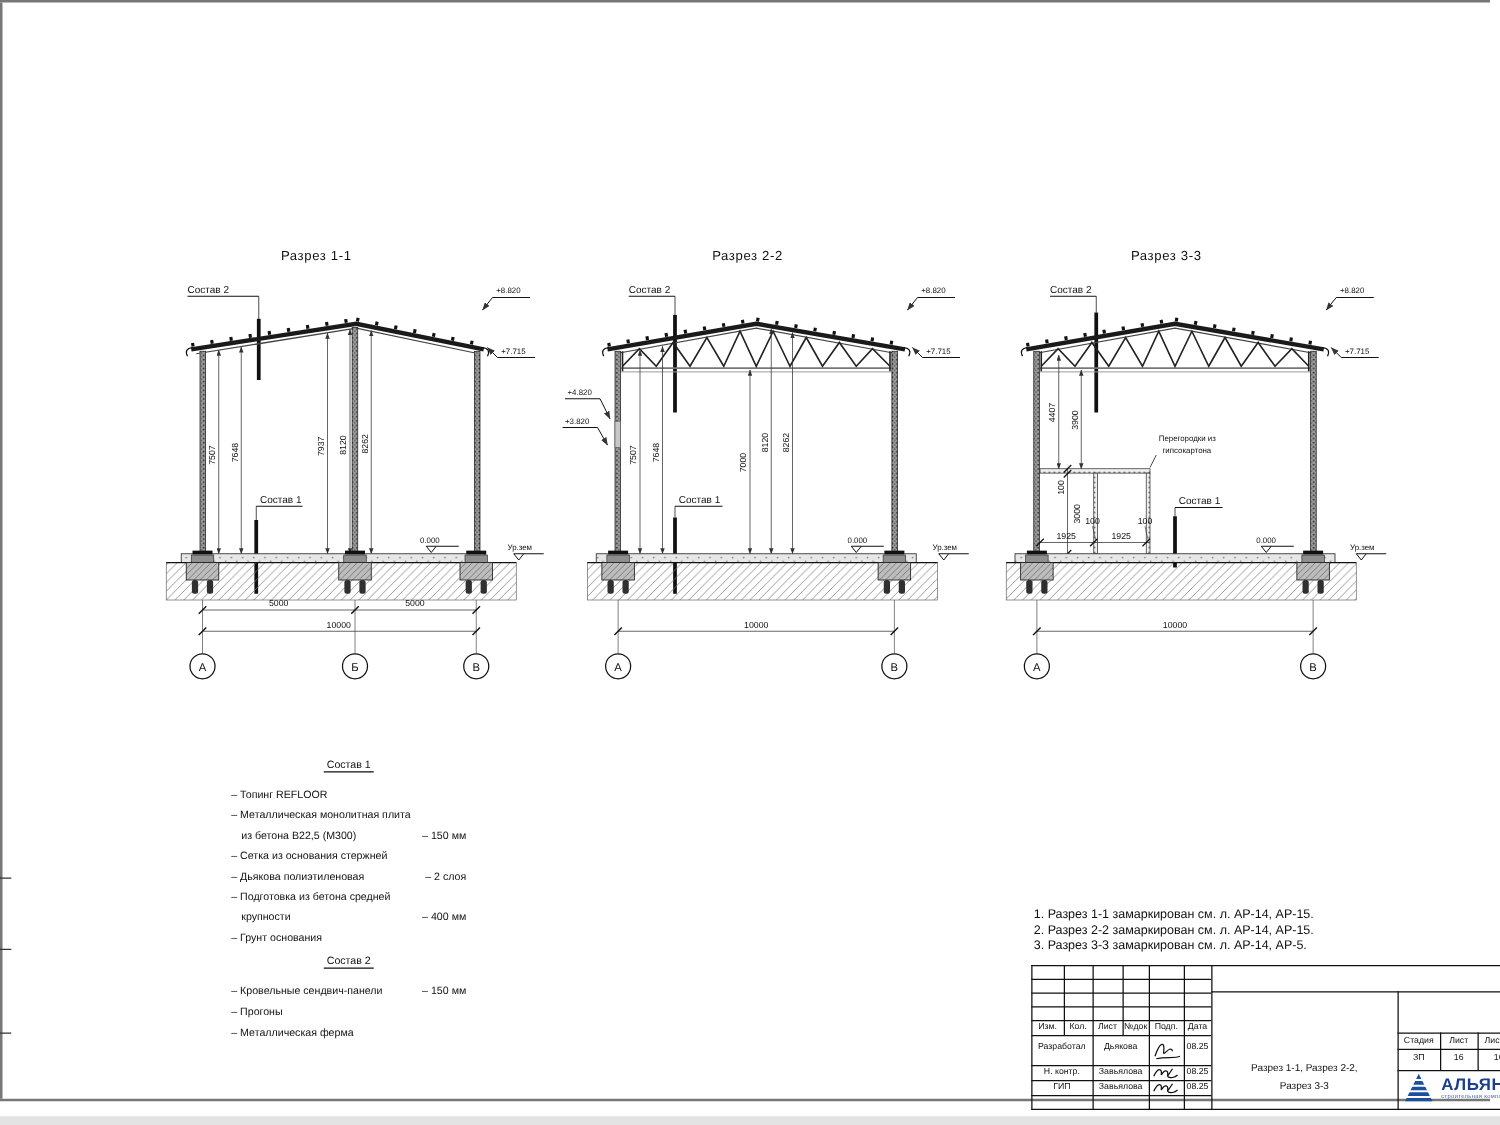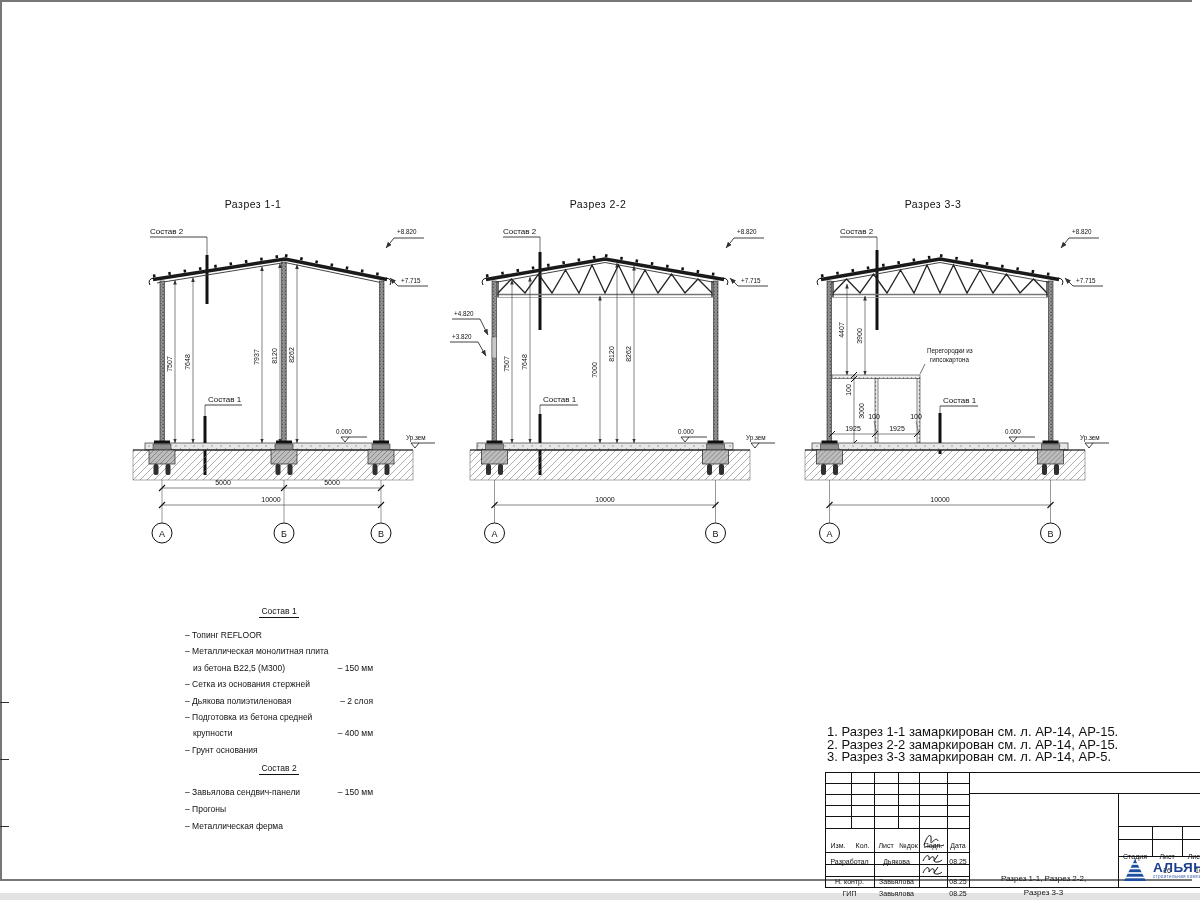--- a/index.html
+++ b/index.html
@@ -20,26 +20,26 @@
   .sec{position:absolute;top:192px;}
   
   .notes{position:absolute;left:185px;top:604px;width:188px;font-size:8.5px;line-height:16.4px;}
   .notes .hd{text-align:center;line-height:14px;margin-bottom:9px;}
   .notes .hd span{border-bottom:1px solid #111;padding:0 2px 1px;}
   .notes .r{display:flex;justify-content:space-between;}
   .notes .ind{padding-left:8px;}
   .notes .hd2{margin-top:3px;}
   .s2rows .r{line-height:17px;}
   
-  .refnotes{position:absolute;left:827px;top:726px;font-size:13px;line-height:12.6px;}
+  .refnotes{position:absolute;left:827px;top:726px;font-size:10px;line-height:12.6px;}
   
   .tb{position:absolute;left:825px;top:772px;width:460px;height:116px;font-size:7px;}
   .tb .v{position:absolute;width:1px;background:#111;}
   .tb .h{position:absolute;height:1px;background:#111;}
-  .tb .tx{position:absolute;text-align:center;white-space:nowrap;margin-top:24px;}
+  .tb .tx{position:absolute;text-align:center;white-space:nowrap;}
   .tb .name-cell{font-size:8px;line-height:13px;}
   .logo-wrap{position:absolute;left:298px;top:86px;display:flex;align-items:center;}
   .logo-name{font-size:13.5px;font-weight:bold;color:#1b3e8f;letter-spacing:0.5px;line-height:13px;}
   .logo-sub{font-size:4.6px;color:#3e63b0;letter-spacing:0.3px;}
 </style>
 </head>
 <body>
 
 <div class="sheet">
   <div class="frame-top"></div>
@@ -444,21 +444,21 @@
     <div class="r ind">
         <span>крупности</span>
         <span>– 400 мм</span>
       </div>
     <div class="r">
         <span>– Грунт основания</span>
       </div>
     <div class="hd hd2"><span>Состав 2</span></div>
     <div class="s2rows">
       <div class="r">
-          <span>– Завьялова сендвич-панели</span>
+          <span>– Кровельные сендвич-панели</span>
           <span>– 150 мм</span>
         </div>
       <div class="r">
           <span>– Прогоны</span>
         </div>
       <div class="r">
           <span>– Металлическая ферма</span>
         </div>
     </div>
   </div>

